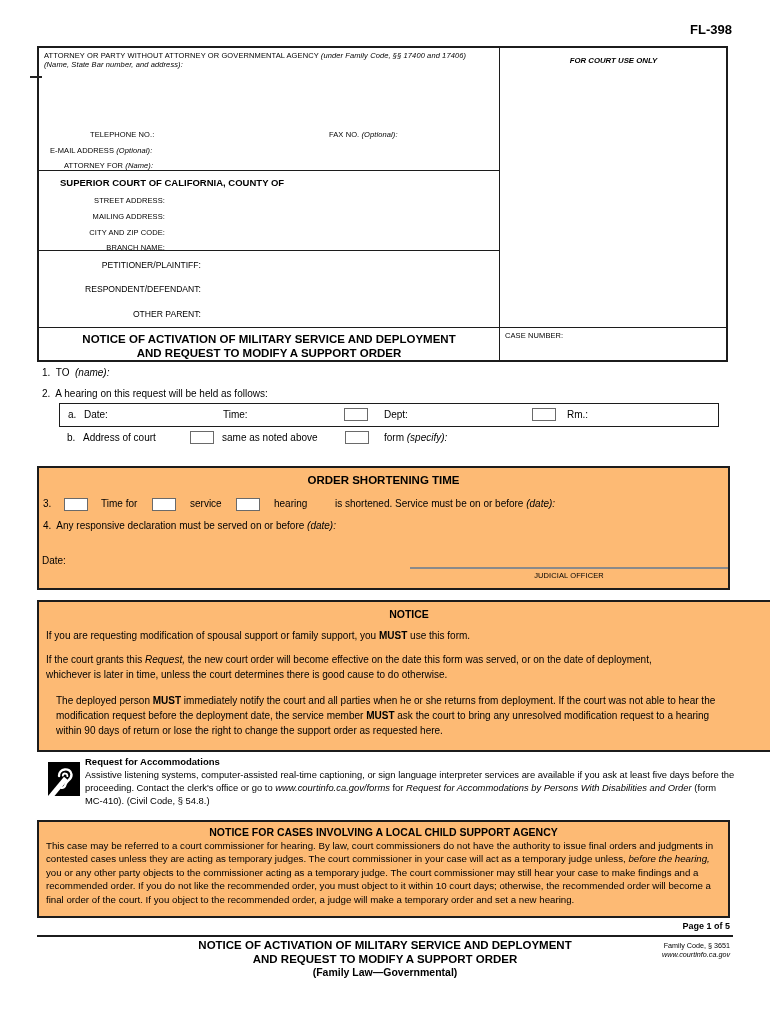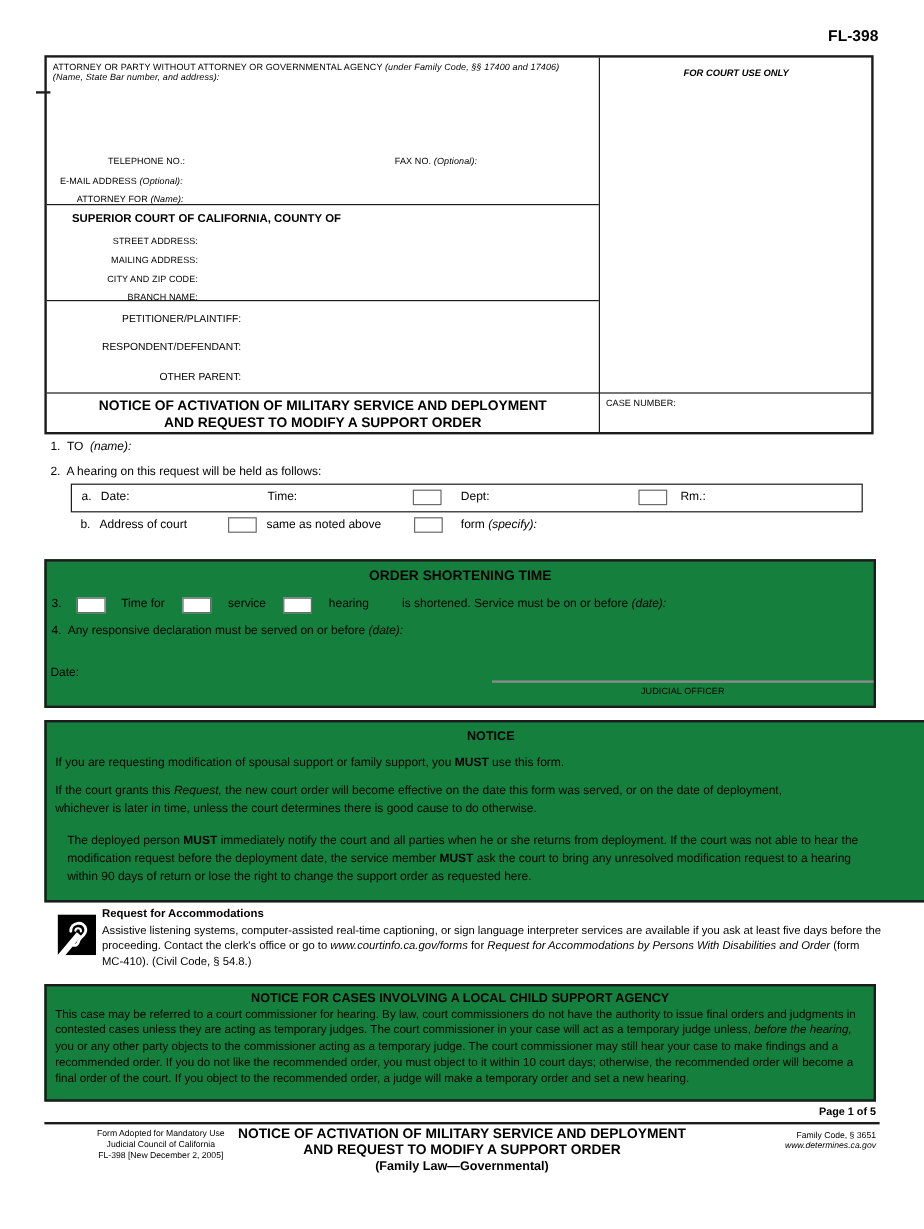--- a/index.html
+++ b/index.html
@@ -16,21 +16,21 @@
   .t10{font-size:10px;}
   .t11{font-size:11.5px;}
   
   .hdr-box{left:37px;top:46px;width:691px;height:316px;border:2px solid #1c1c1c;box-sizing:border-box;}
   .vdiv{left:460px;top:0;width:0;height:100%;border-left:1.5px solid #1c1c1c;}
   .hline{height:0;border-top:1.5px solid #1c1c1c;}
   .dash-mark{left:30px;top:76px;width:12px;height:2px;background:#222;}
   
   .cb{position:absolute;width:24px;height:13px;border:1.5px solid #6a6a6a;background:#fff;box-sizing:border-box;}
   
-  .secbox{border:2px solid #1c1c1c;box-sizing:border-box;background:#15803d;}
+  .secbox{border:2px solid #1c1c1c;box-sizing:border-box;background:#fdba74;}
   .ctr{text-align:center;}
   .sigline{border-top:2.5px solid #8a8a8a;}
   .rule{background:#1c1c1c;}
   p{margin:0;}
 </style>
 </head>
 <body>
 
 <div class="page">
 
@@ -163,30 +163,25 @@
   <div class="abs secbox" style="left:37px;top:820px;width:693px;height:98px;">
     <div class="abs b ctr" style="left:0;top:4px;width:100%;font-size:10.5px;">NOTICE FOR CASES INVOLVING A LOCAL CHILD SUPPORT AGENCY</div>
     <p class="abs" style="left:7px;top:17px;width:678px;font-size:9.7px;line-height:13.4px;">
       <span>This case may be referred to a court commissioner for hearing. By law, court commissioners do not have the authority to issue final orders and judgments in contested cases unless they are acting as temporary judges. The court commissioner in your case will act as a temporary judge unless, </span><span class="i">before the hearing,</span><span> you or any other party objects to the commissioner acting as a temporary judge. The court commissioner may still hear your case to make findings and a recommended order. If you do not like the recommended order, you must object to it within 10 court days; otherwise, the recommended order will become a final order of the court. If you object to the recommended order, a judge will make a temporary order and set a new hearing.</span>
     </p>
   </div>
 
   <div class="abs b" style="top:921px;right:40px;font-size:9px;">Page 1 of 5</div>
   <div class="abs rule" style="left:37px;top:935px;width:696px;height:2px;"></div>
 
-  <div class="abs ctr" style="left:38px;top:940px;width:192px;font-size:7.2px;line-height:9px;">
-    <div>Form Adopted for Mandatory Use</div>
-    <div>Judicial Council of California</div>
-    <div>FL-398 [New December 2, 2005]</div>
-  </div>
 
   <div class="abs ctr" style="left:170px;top:938px;width:430px;">
     <div class="b t11" style="line-height:14px;">NOTICE OF ACTIVATION OF MILITARY SERVICE AND DEPLOYMENT</div>
     <div class="b t11" style="line-height:14px;">AND REQUEST TO MODIFY A SUPPORT ORDER</div>
     <div class="b" style="font-size:10.5px;line-height:13px;">(Family Law—Governmental)</div>
   </div>
 
   <div class="abs" style="top:941px;right:40px;width:140px;text-align:right;font-size:7.2px;line-height:9px;">
     <div>Family Code, § 3651</div>
-    <div class="i">www.determines.ca.gov</div>
+    <div class="i">www.courtinfo.ca.gov</div>
   </div>
 
 </div>
 
 </body></html>

